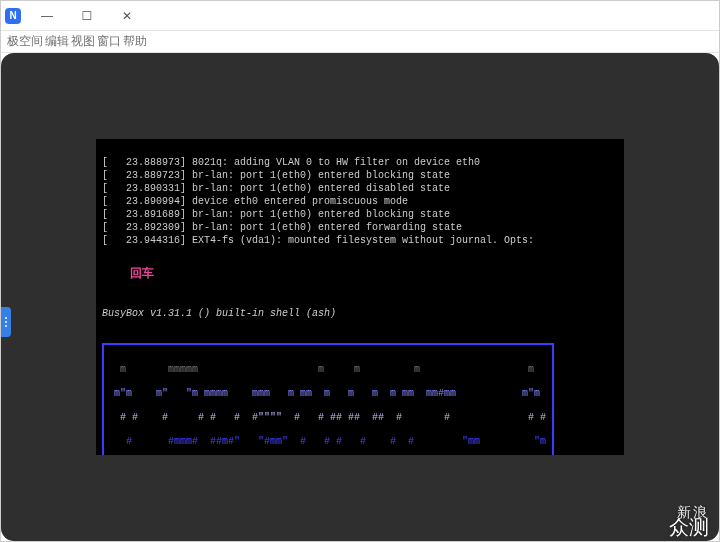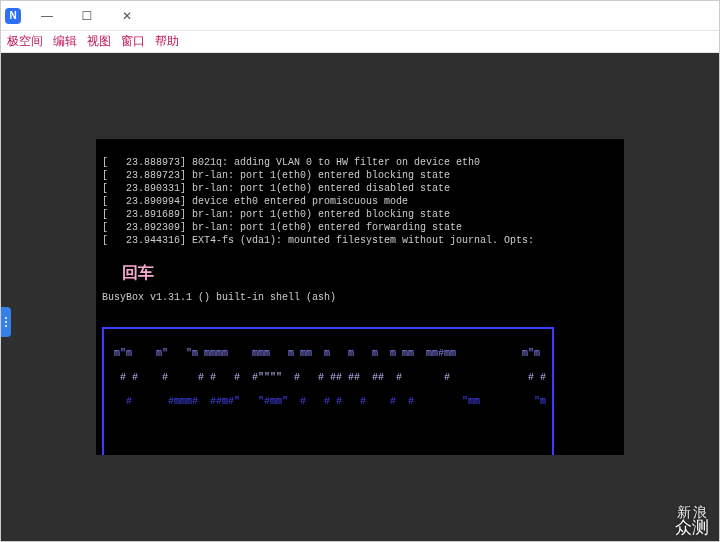--- a/index.html
+++ b/index.html
@@ -43,48 +43,49 @@
   font-size: 12px; color: #555;
 }
 .menubar {
   height: 22px;
   background: #fff;
   border-bottom: 1px solid #e5e5e5;
   display: flex;
   align-items: center;
   padding: 0 6px;
   font-size: 12px;
-  color: #be185d;
-  gap: 10px;
+  color: #737373;
+  gap: 2px;
 }
 .menu-item { cursor: default; }
 .stage {
   flex: 1;
   background: #2f2f2f;
   display: flex;
   align-items: center;
   justify-content: center;
   position: relative;
+  border-radius: 13px;
 }
 .terminal {
   width: 528px;
   height: 316px;
   background: #000;
   font-family: "Courier New", monospace;
   font-size: 10px;
   line-height: 13px;
   color: #ccc;
   padding: 4px 6px;
   white-space: pre;
   overflow: hidden;
   position: relative;
 }
 .km-line { color: #ccc; }
-.annot { color: #f9a8d4; font-size: 16px; font-weight: bold; margin: 8px 0 8px 20px; display: inline-block; }
-.bb { color: #ccc; margin-top: 2px; }
+.annot { color: #ec4899; font-size: 12px; font-weight: bold; margin: 8px 0 8px 28px; display: inline-block; }
+.bb { color: #ccc; margin-top: 18px; font-style: italic; }
 .banner-box {
   border: 2px solid #3a3cff;
   margin-top: 10px;
   padding: 6px 4px 4px 4px;
   width: 452px;
 }
 .ascii-line { font-size: 10px; line-height: 11px; }
 .c1 { color: #4444ff; }
 .c2 { color: #8888ff; }
 .c3 { color: #bbbbff; }
@@ -102,21 +103,21 @@
 .watermark {
   position: absolute;
   right: 10px; bottom: 6px;
   color: #fff;
   font-size: 14px;
   text-align: right;
   line-height: 15px;
   text-shadow: 0 0 3px rgba(0,0,0,0.6);
 }
 .watermark .brand { font-size: 14px; letter-spacing: 2px; color: #eee; }
-.watermark .main { font-size: 17px; font-weight: 300; }
+.watermark .main { font-size: 20px; font-weight: 300; }
 </style>
 </head>
 <body>
 
 <div class="window">
 
   <div class="titlebar">
     <div class="app-icon">N</div>
     <div class="win-controls">
       <div class="win-btn">—</div>
@@ -139,20 +140,21 @@
 <div><span class="km-line">[   <span>23.888973</span>] <span>8021q: adding VLAN 0 to HW filter on device eth0</span></span>
 <span class="km-line">[   <span>23.889723</span>] <span>br-lan: port 1(eth0) entered blocking state</span></span>
 <span class="km-line">[   <span>23.890331</span>] <span>br-lan: port 1(eth0) entered disabled state</span></span>
 <span class="km-line">[   <span>23.890994</span>] <span>device eth0 entered promiscuous mode</span></span>
 <span class="km-line">[   <span>23.891689</span>] <span>br-lan: port 1(eth0) entered blocking state</span></span>
 <span class="km-line">[   <span>23.892309</span>] <span>br-lan: port 1(eth0) entered forwarding state</span></span>
 <span class="km-line">[   <span>23.944316</span>] <span>EXT4-fs (vda1): mounted filesystem without journal. Opts:</span></span></div>
 <span class="annot">回车</span>
 <div class="bb">BusyBox v1.31.1 () built-in shell (ash)</div>
 <div class="banner-box">
+<div class="ascii-line"><span class="cg">  m       mmmmm                    m     m         m                  m  </span></div>
 <div class="ascii-line"><span class="c2"> m"m    m"   "m mmmm    mmm   m mm  m   m   m  m mm  mm#mm           m"m </span></div>
 <div class="ascii-line"><span class="c3">  # #    #     # #   #  #""""  #   # ## ##  ##  #       #             # # </span></div>
 <div class="ascii-line"><span class="c1">   #      #mmm#  ##m#"   "#mm"  #   # #   #    #  #        "mm         "m</span></div>
 
 
 
 </div>
 
     </div>
 

